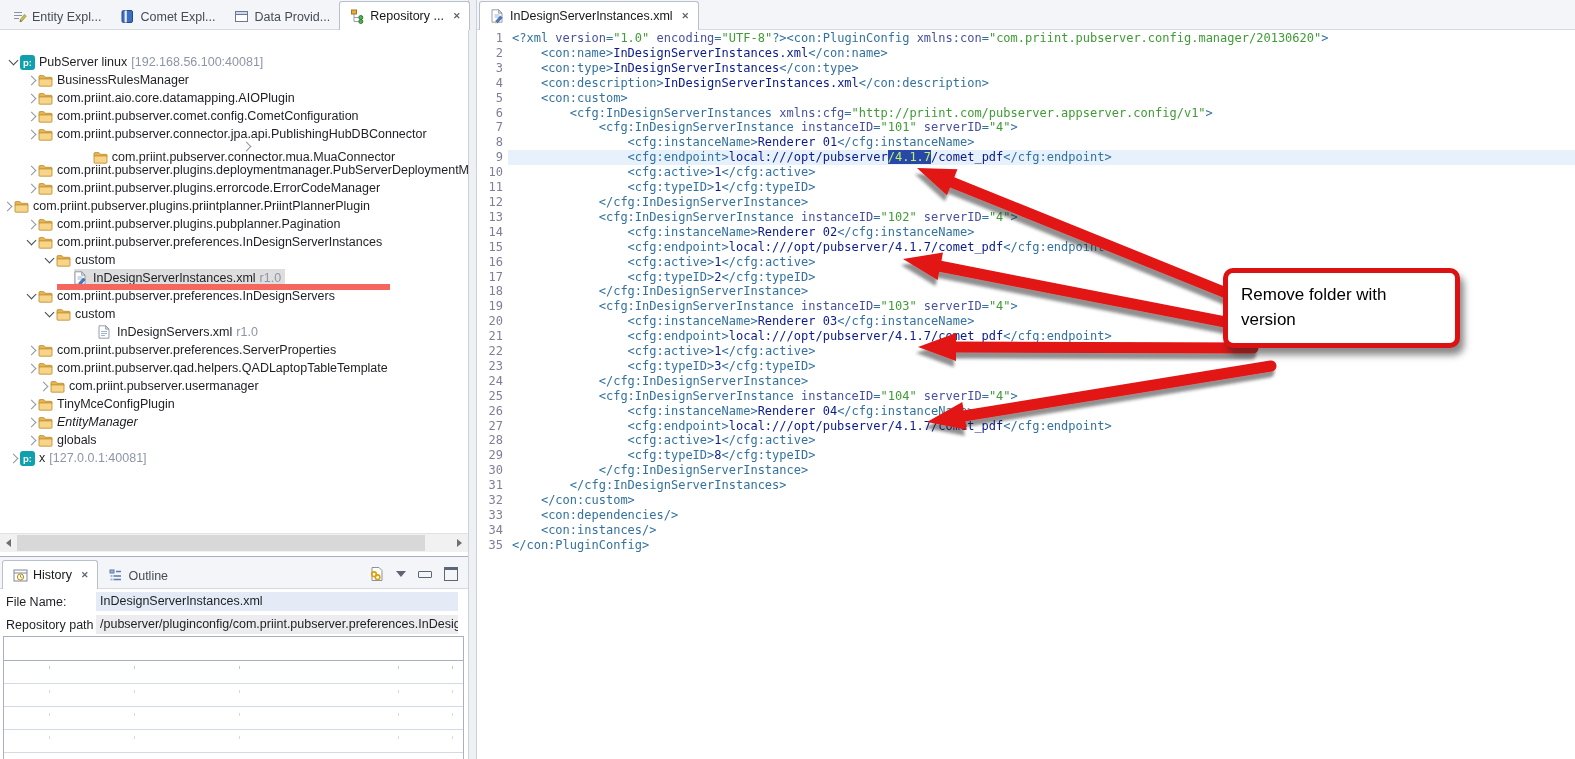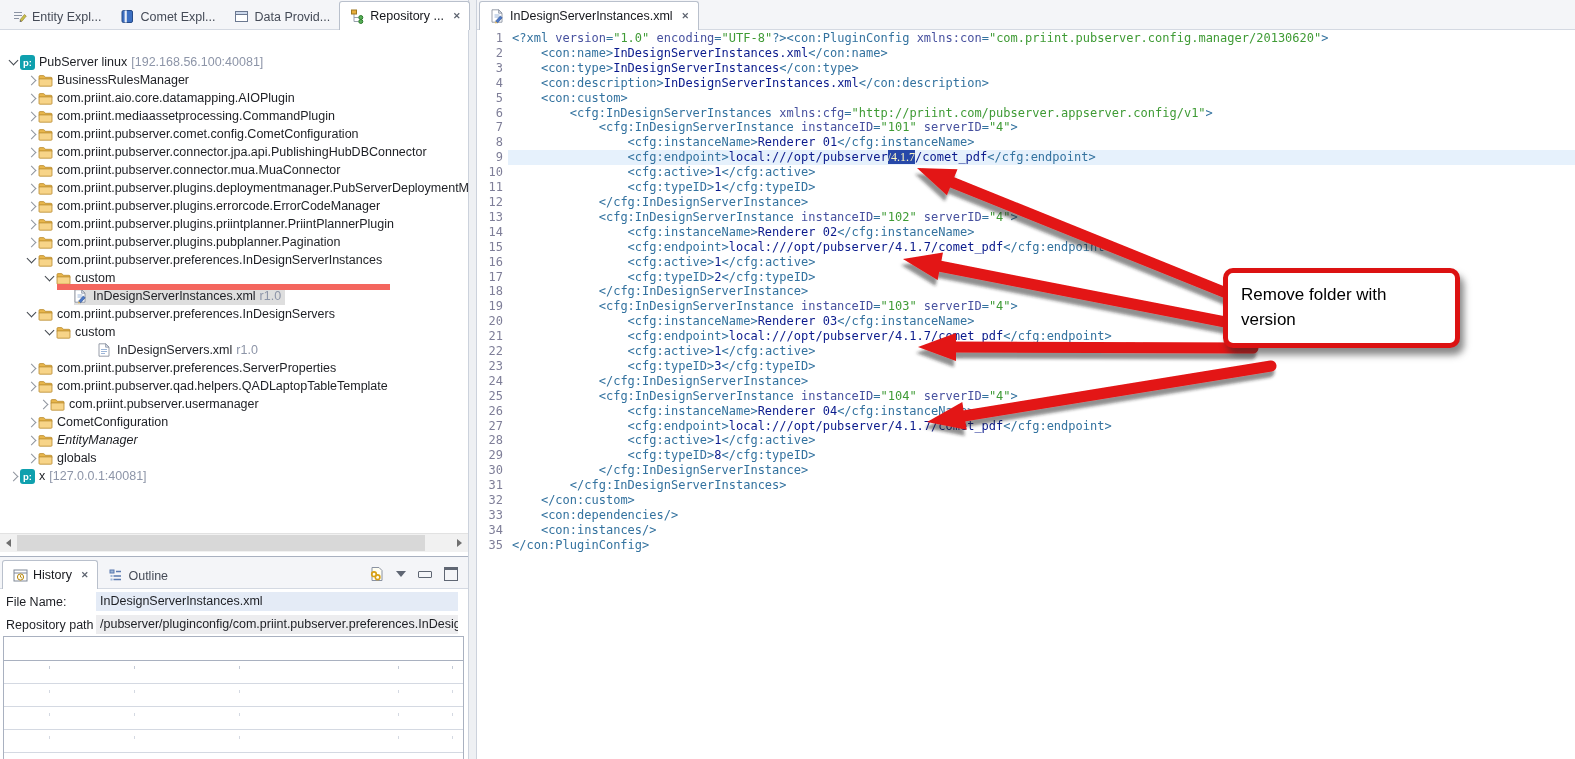--- a/index.html
+++ b/index.html
@@ -66,21 +66,21 @@
   .code{position:absolute;left:0;top:29px;right:0;bottom:0;overflow:hidden;padding-top:2px;
         font-family:"DejaVu Sans Mono",monospace;font-size:12px;}
   .cl{display:flex;height:14.92px;line-height:14.92px;}
   .ln{flex:none;width:26px;text-align:right;padding-right:5px;color:#7e7e98;}
   .lcw{flex:1;white-space:pre;padding-left:4px;}
   .cl.hl .lcw{background:#e6f1fc;}
   .c-t{color:#33729f;}
   .c-a{color:#47519f;}
   .c-v{color:#3f9b35;}
   .c-x{color:#0a1a8c;}
-  .c-s{background:#2748a8;color:#fef9c3;font-family:Liberation Serif, serif;}
+  .c-s{background:#2748a8;color:#bef264;}
   
   .redline{position:absolute;left:57px;top:284px;width:333px;height:6px;background:var(--uline,#f4665e);z-index:5;}
   .arrows{position:absolute;left:0;top:0;width:1575px;height:759px;pointer-events:none;z-index:6;}
   .callout{position:absolute;left:1223px;top:268px;width:202px;border:5px solid var(--red,#dc1212);
            border-radius:10px;background:#fff;box-shadow:4px 7px 7px rgba(40,40,40,.55);z-index:7;
            padding:9px 12px 11px 13px;color:#e8150d;font-size:17px;line-height:25px;}
 </style>
 </head>
 <body>
 
@@ -183,52 +183,38 @@
           <span class="chev">
             <i></i>
           </span>
           <span class="tinner">
             <span class="ticn">
               <svg width="16" height="13" viewBox="0 0 16 13">
                 <path d="M1 2.6 Q1 1.6 2 1.6 L5.4 1.6 Q6.1 1.6 6.5 2.2 L7.3 3.3 L13 3.3 Q14 3.3 14 4.3 L14 5.4 L1 5.4 Z" fill="#e8b64c" stroke="#b98a2e" stroke-width="0.8"></path>
                 <path d="M1 11.4 L1 4.9 L14 4.9 L14 11.4 Q14 12.2 13.2 12.2 L1.8 12.2 Q1 12.2 1 11.4 Z" fill="#f7d488" stroke="#b98a2e" stroke-width="0.8"></path>
               </svg>
             </span>
-            <span class="tlabel">com.priint.mediaassetprocessing.CommandPlugin</span>
-          </span>
-        </div>
-        <div class="trow" style="padding-left: 24px;">
-          <span class="chev">
-            <i></i>
-          </span>
-          <span class="tinner">
-            <span class="ticn">
-              <svg width="16" height="13" viewBox="0 0 16 13">
-                <path d="M1 2.6 Q1 1.6 2 1.6 L5.4 1.6 Q6.1 1.6 6.5 2.2 L7.3 3.3 L13 3.3 Q14 3.3 14 4.3 L14 5.4 L1 5.4 Z" fill="#e8b64c" stroke="#b98a2e" stroke-width="0.8"></path>
-                <path d="M1 11.4 L1 4.9 L14 4.9 L14 11.4 Q14 12.2 13.2 12.2 L1.8 12.2 Q1 12.2 1 11.4 Z" fill="#f7d488" stroke="#b98a2e" stroke-width="0.8"></path>
-              </svg>
-            </span>
             <span class="tlabel">com.priint.pubserver.comet.config.CometConfiguration</span>
           </span>
         </div>
         <div class="trow" style="padding-left: 24px;">
           <span class="chev">
             <i></i>
           </span>
           <span class="tinner">
             <span class="ticn">
               <svg width="16" height="13" viewBox="0 0 16 13">
                 <path d="M1 2.6 Q1 1.6 2 1.6 L5.4 1.6 Q6.1 1.6 6.5 2.2 L7.3 3.3 L13 3.3 Q14 3.3 14 4.3 L14 5.4 L1 5.4 Z" fill="#e8b64c" stroke="#b98a2e" stroke-width="0.8"></path>
                 <path d="M1 11.4 L1 4.9 L14 4.9 L14 11.4 Q14 12.2 13.2 12.2 L1.8 12.2 Q1 12.2 1 11.4 Z" fill="#f7d488" stroke="#b98a2e" stroke-width="0.8"></path>
               </svg>
             </span>
             <span class="tlabel">com.priint.pubserver.connector.jpa.api.PublishingHubDBConnector</span>
           </span>
         </div>
-        <div class="trow" style="padding-left: 24px;">
+        <div class="trow" style="padding-left: 24px; flex-direction: column;">
           <span class="chev">
             <i></i>
           </span>
           <span class="tinner">
             <span class="ticn">
               <svg width="16" height="13" viewBox="0 0 16 13">
                 <path d="M1 2.6 Q1 1.6 2 1.6 L5.4 1.6 Q6.1 1.6 6.5 2.2 L7.3 3.3 L13 3.3 Q14 3.3 14 4.3 L14 5.4 L1 5.4 Z" fill="#e8b64c" stroke="#b98a2e" stroke-width="0.8"></path>
                 <path d="M1 11.4 L1 4.9 L14 4.9 L14 11.4 Q14 12.2 13.2 12.2 L1.8 12.2 Q1 12.2 1 11.4 Z" fill="#f7d488" stroke="#b98a2e" stroke-width="0.8"></path>
               </svg>
             </span>
@@ -256,21 +242,21 @@
           <span class="tinner">
             <span class="ticn">
               <svg width="16" height="13" viewBox="0 0 16 13">
                 <path d="M1 2.6 Q1 1.6 2 1.6 L5.4 1.6 Q6.1 1.6 6.5 2.2 L7.3 3.3 L13 3.3 Q14 3.3 14 4.3 L14 5.4 L1 5.4 Z" fill="#e8b64c" stroke="#b98a2e" stroke-width="0.8"></path>
                 <path d="M1 11.4 L1 4.9 L14 4.9 L14 11.4 Q14 12.2 13.2 12.2 L1.8 12.2 Q1 12.2 1 11.4 Z" fill="#f7d488" stroke="#b98a2e" stroke-width="0.8"></path>
               </svg>
             </span>
             <span class="tlabel">com.priint.pubserver.plugins.errorcode.ErrorCodeManager</span>
           </span>
         </div>
-        <div class="trow" style="padding-left: 24px;">
+        <div class="trow" style="">
           <span class="chev">
             <i></i>
           </span>
           <span class="tinner">
             <span class="ticn">
               <svg width="16" height="13" viewBox="0 0 16 13">
                 <path d="M1 2.6 Q1 1.6 2 1.6 L5.4 1.6 Q6.1 1.6 6.5 2.2 L7.3 3.3 L13 3.3 Q14 3.3 14 4.3 L14 5.4 L1 5.4 Z" fill="#e8b64c" stroke="#b98a2e" stroke-width="0.8"></path>
                 <path d="M1 11.4 L1 4.9 L14 4.9 L14 11.4 Q14 12.2 13.2 12.2 L1.8 12.2 Q1 12.2 1 11.4 Z" fill="#f7d488" stroke="#b98a2e" stroke-width="0.8"></path>
               </svg>
             </span>
@@ -425,21 +411,21 @@
           <span class="chev">
             <i></i>
           </span>
           <span class="tinner">
             <span class="ticn">
               <svg width="16" height="13" viewBox="0 0 16 13">
                 <path d="M1 2.6 Q1 1.6 2 1.6 L5.4 1.6 Q6.1 1.6 6.5 2.2 L7.3 3.3 L13 3.3 Q14 3.3 14 4.3 L14 5.4 L1 5.4 Z" fill="#e8b64c" stroke="#b98a2e" stroke-width="0.8"></path>
                 <path d="M1 11.4 L1 4.9 L14 4.9 L14 11.4 Q14 12.2 13.2 12.2 L1.8 12.2 Q1 12.2 1 11.4 Z" fill="#f7d488" stroke="#b98a2e" stroke-width="0.8"></path>
               </svg>
             </span>
-            <span class="tlabel">CometConfiguration</span>
+            <span class="tlabel">TinyMceConfigPlugin</span>
           </span>
         </div>
         <div class="trow" style="padding-left: 24px; font-style: italic;">
           <span class="chev">
             <i></i>
           </span>
           <span class="tinner">
             <span class="ticn">
               <svg width="16" height="13" viewBox="0 0 16 13">
                 <path d="M1 2.6 Q1 1.6 2 1.6 L5.4 1.6 Q6.1 1.6 6.5 2.2 L7.3 3.3 L13 3.3 Q14 3.3 14 4.3 L14 5.4 L1 5.4 Z" fill="#e8b64c" stroke="#b98a2e" stroke-width="0.8"></path>

